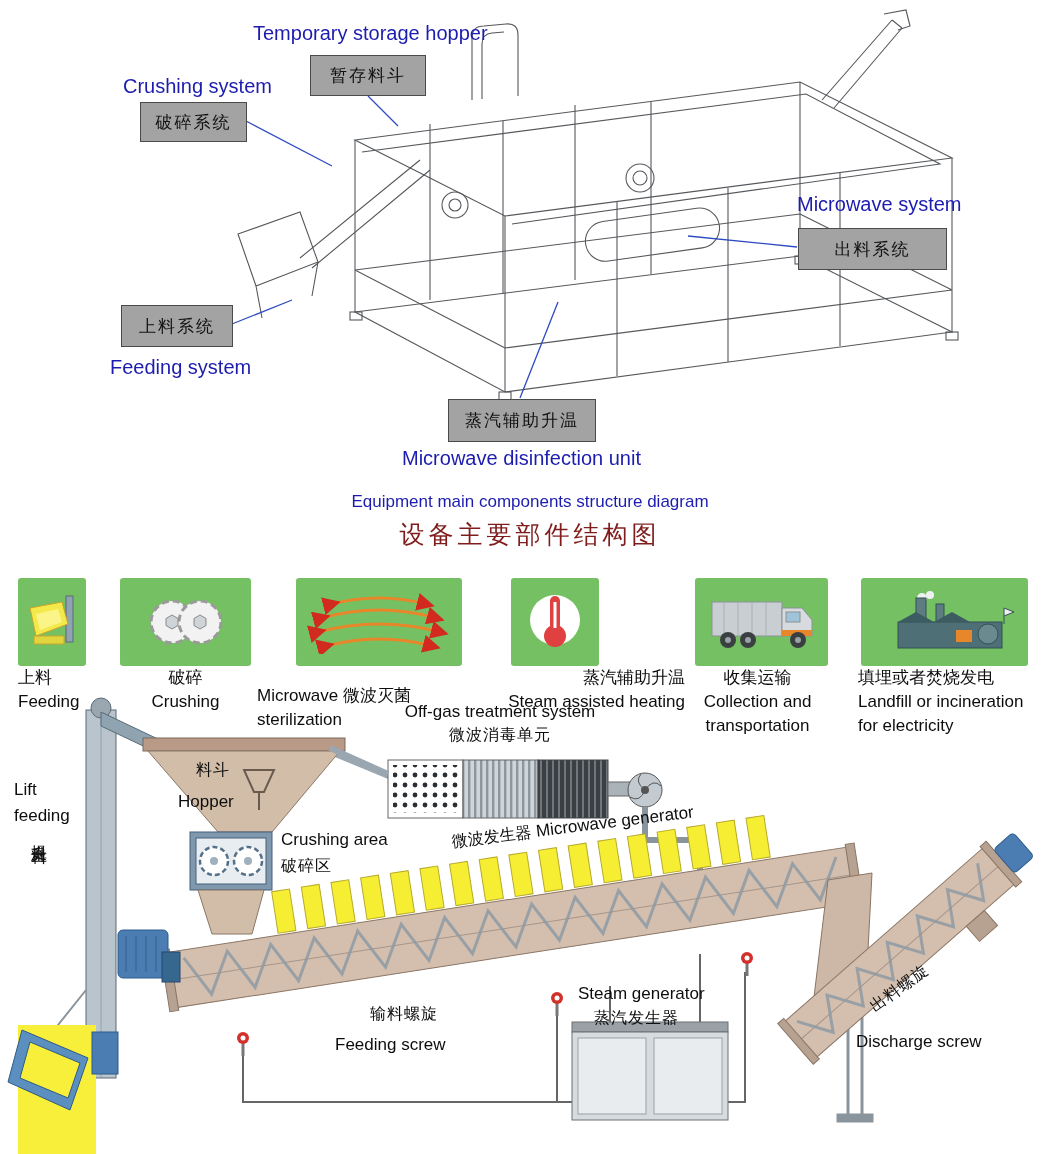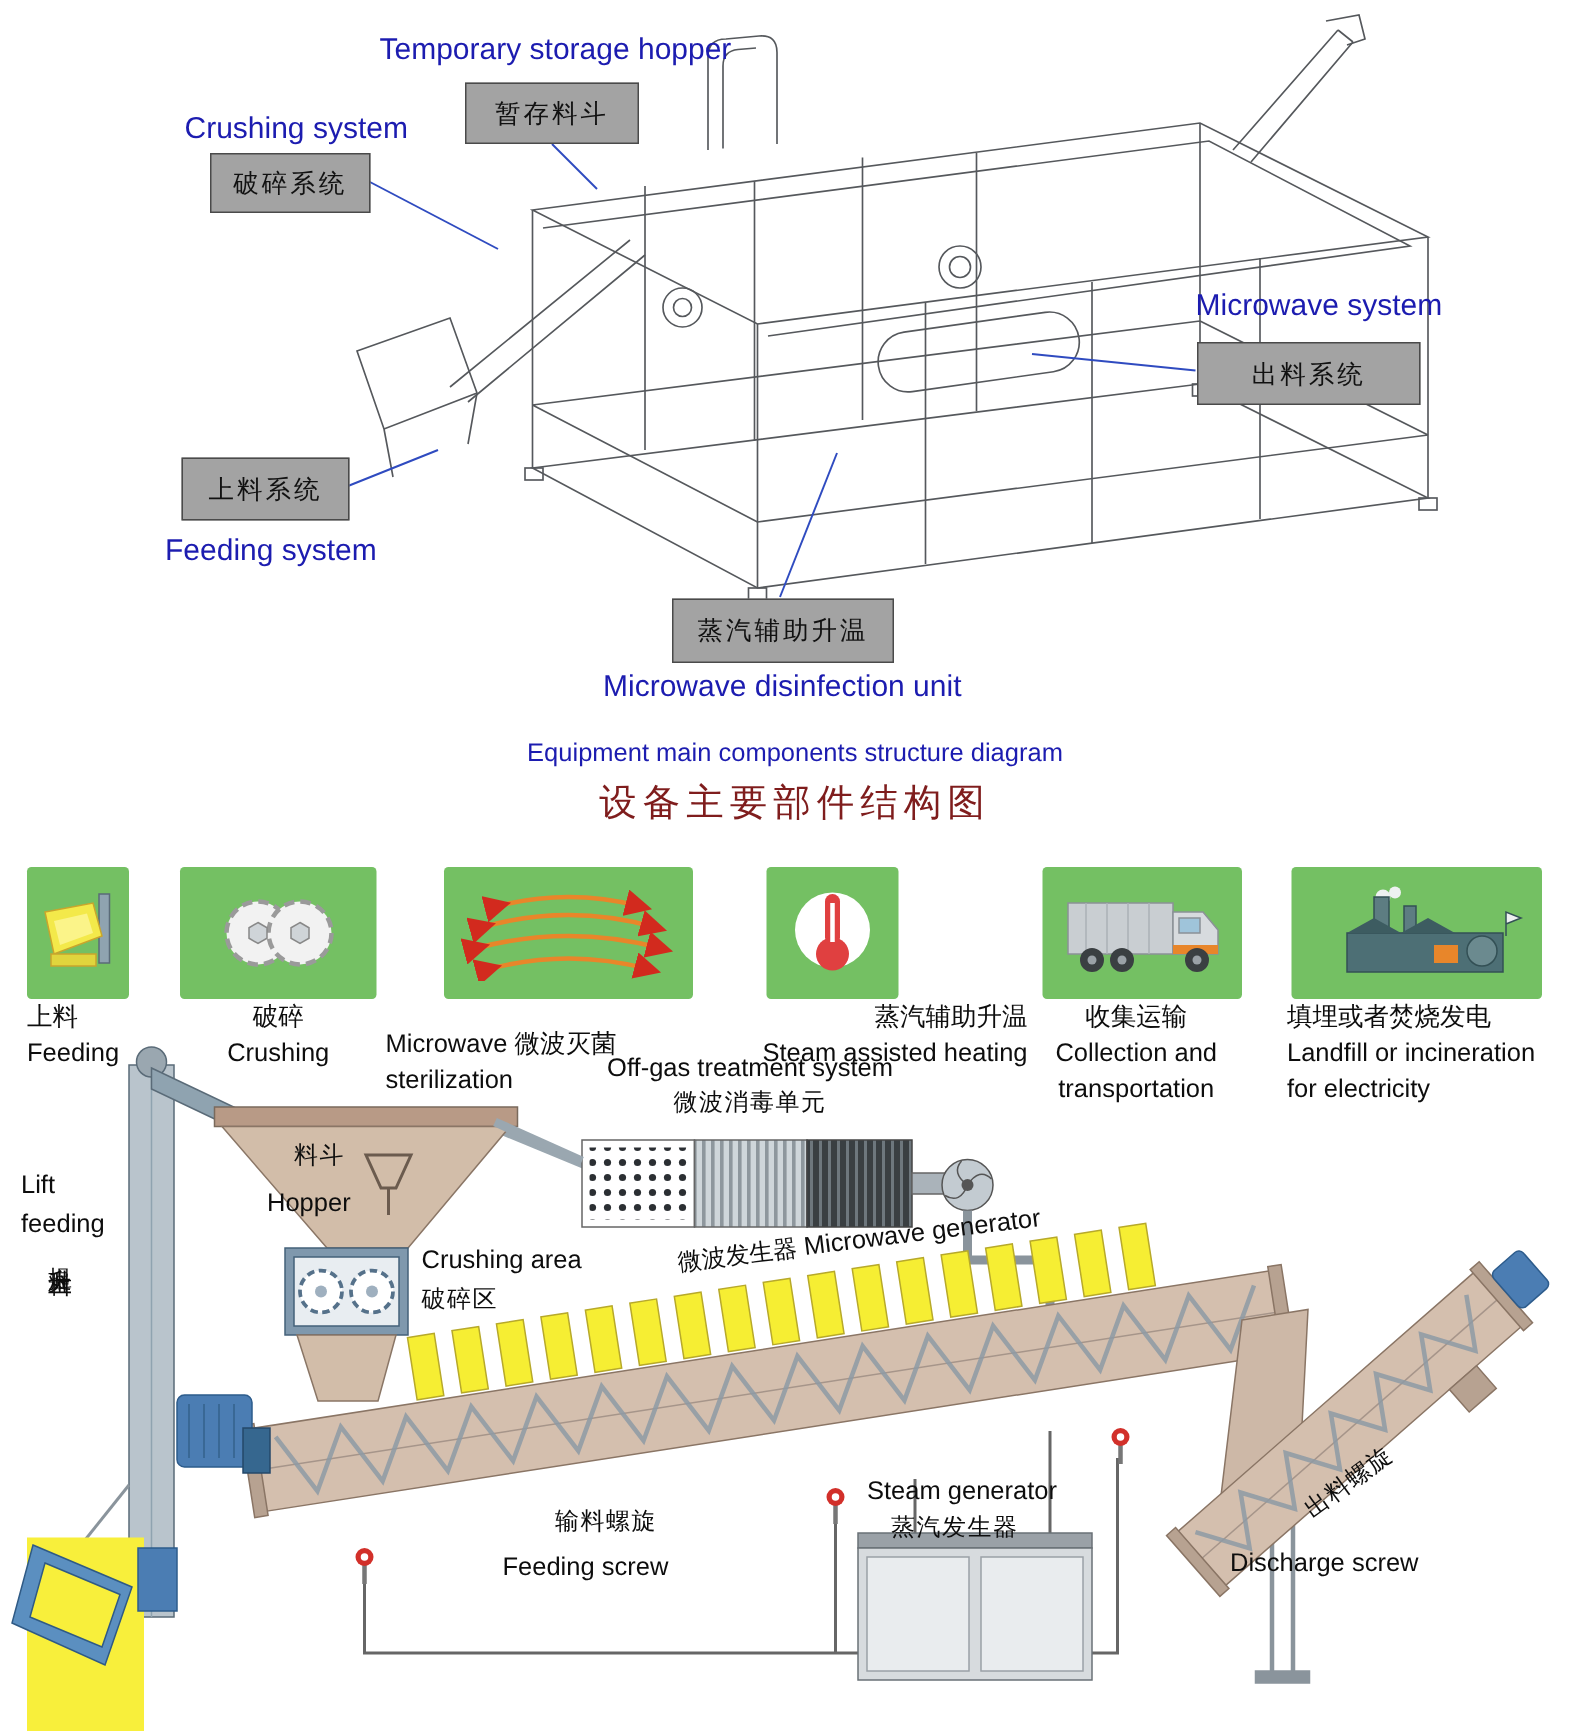--- a/index.html
+++ b/index.html
@@ -340,15 +340,15 @@
     <span>Microwave generator</span>
   </div>
 
   <div class="sch-label zh" style="left:370px;top:1004px">输料螺旋</div>
   <div class="sch-label" style="left:335px;top:1035px">Feeding screw</div>
 
   <div class="sch-label" style="left:578px;top:984px">Steam generator</div>
   <div class="sch-label zh" style="left:594px;top:1008px">蒸汽发生器</div>
 
   <div class="sch-label zh" style="left:872px;top:998px;transform:rotate(-36deg);transform-origin:left center">出料螺旋</div>
-  <div class="sch-label" style="left:820px;top:1032px">Discharge screw</div>
+  <div class="sch-label" style="left:856px;top:1032px">Discharge screw</div>
 
 </div>
 
 </body></html>

